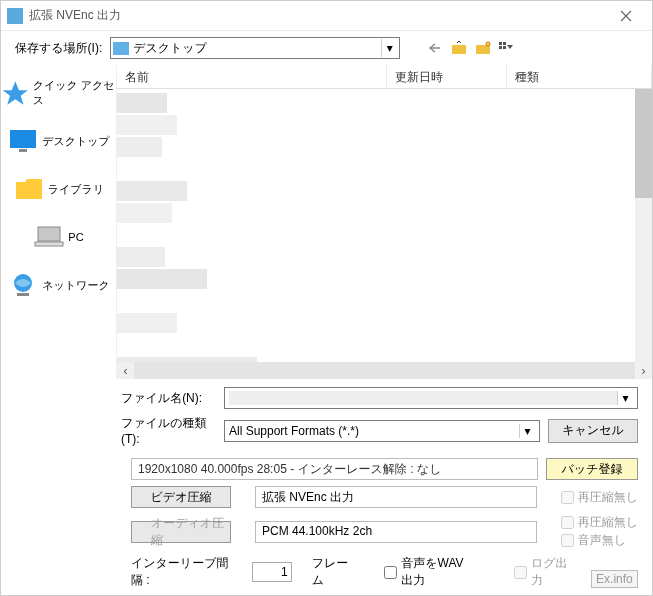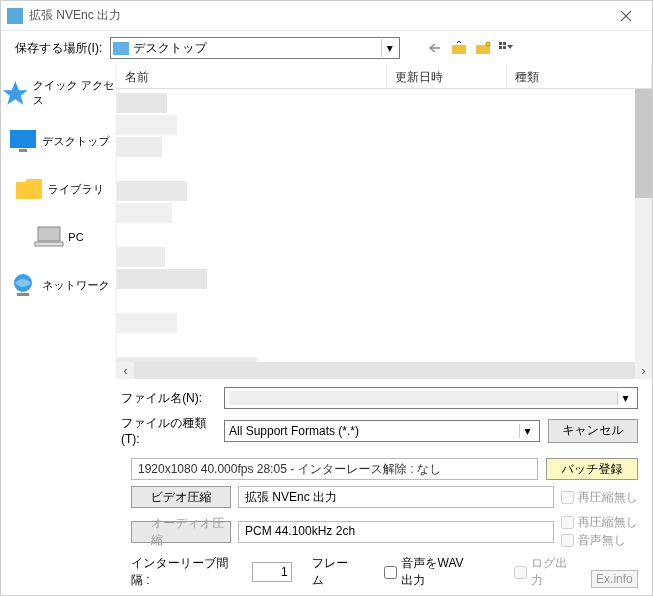--- a/index.html
+++ b/index.html
@@ -39,21 +39,21 @@
 .bottom { padding: 8px 14px 6px 120px; display: flex; flex-direction: column; gap: 6px; }
 .row { display: flex; align-items: center; gap: 8px; }
 .row .lbl { flex: 0 0 95px; color: #000; }
 .row .field { flex: 1; height: 22px; border: 1px solid #7a7a7a; background: #fff; display: flex; align-items: center; padding: 0 4px; }
 .row .field .arrow { width: 16px; border-left: 1px solid #ccc; display: flex; justify-content: center; }
 .row .btn { width: 90px; height: 24px; border: 1px solid #999; background: #e8e8e8; display: flex; align-items: center; justify-content: center; }
 .highlight { outline: 3px solid #d40000; outline-offset: -1px; }
 .info-row { display: flex; align-items: center; gap: 8px; padding-left: 10px; }
 .info-field { flex: 1; height: 22px; border: 1px solid #bbb; background: #fff; padding: 2px 6px; color: #333; }
 .small-btn { width: 92px; height: 22px; border: 1px solid #999; background: #fef9c3; display: flex; align-items: center; justify-content: center; }
-.comp-row { display: flex; align-items: center; gap: 7px; padding-left: 10px; }
+.comp-row { display: flex; align-items: center; gap: 24px; padding-left: 10px; }
 .comp-btn { width: 100px; height: 22px; border: 1px solid #999; background: #e8e8e8; display: flex; align-items: center; justify-content: center; }
 .comp-btn.disabled { color: #9a9a9a; padding-left: 19px; }
 .comp-field { flex: 1; height: 22px; border: 1px solid #bbb; background: #fff; padding: 2px 6px; }
 .chk { display: flex; align-items: center; gap: 4px; color: #9a9a9a; font-size: 11px; }
 .chk input { width: 13px; height: 13px; }
 .last-row { display: flex; align-items: center; gap: 20px; padding-left: 10px; color: #000; }
 .last-row .num-field { width: 40px; height: 20px; border: 1px solid #aaa; background: #fff; text-align: right; padding: 0 3px; }
 .last-row .dim { color: #9a9a9a; }
 .exinfo { width: 54px; height: 18px; border: 1px solid #bbb; background: #f4f4f4; color: #9a9a9a; display: flex; align-items: center; justify-content: center; font-size: 10px; margin-top: 14px; }
 </style>

